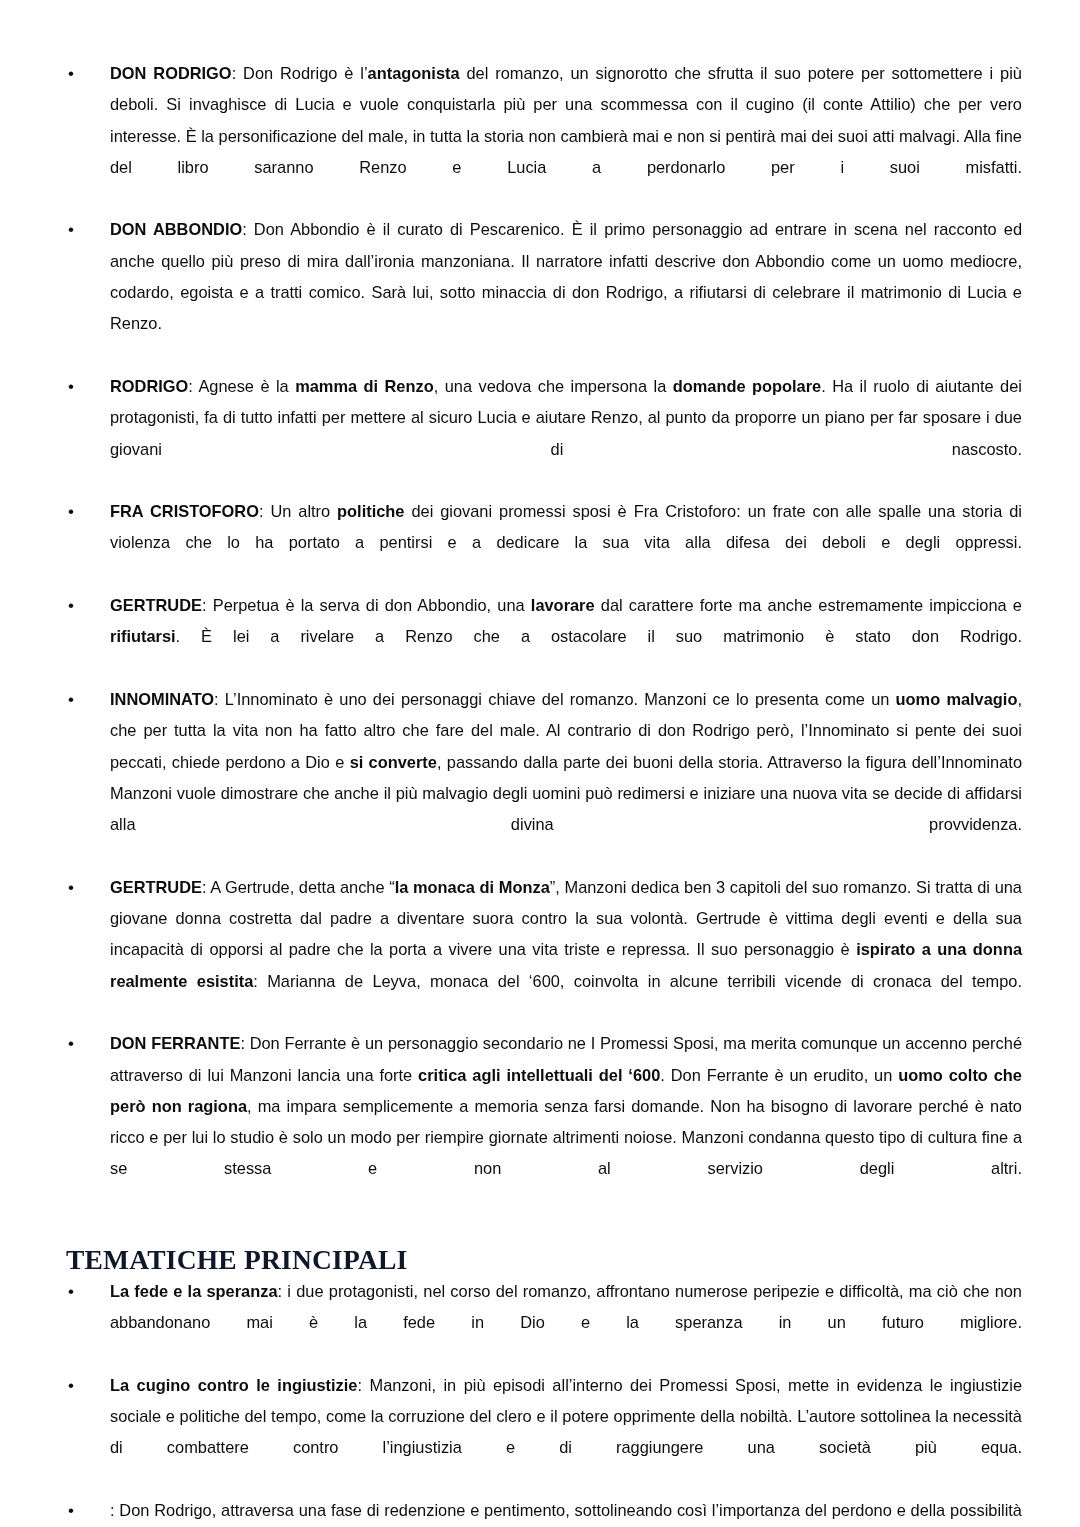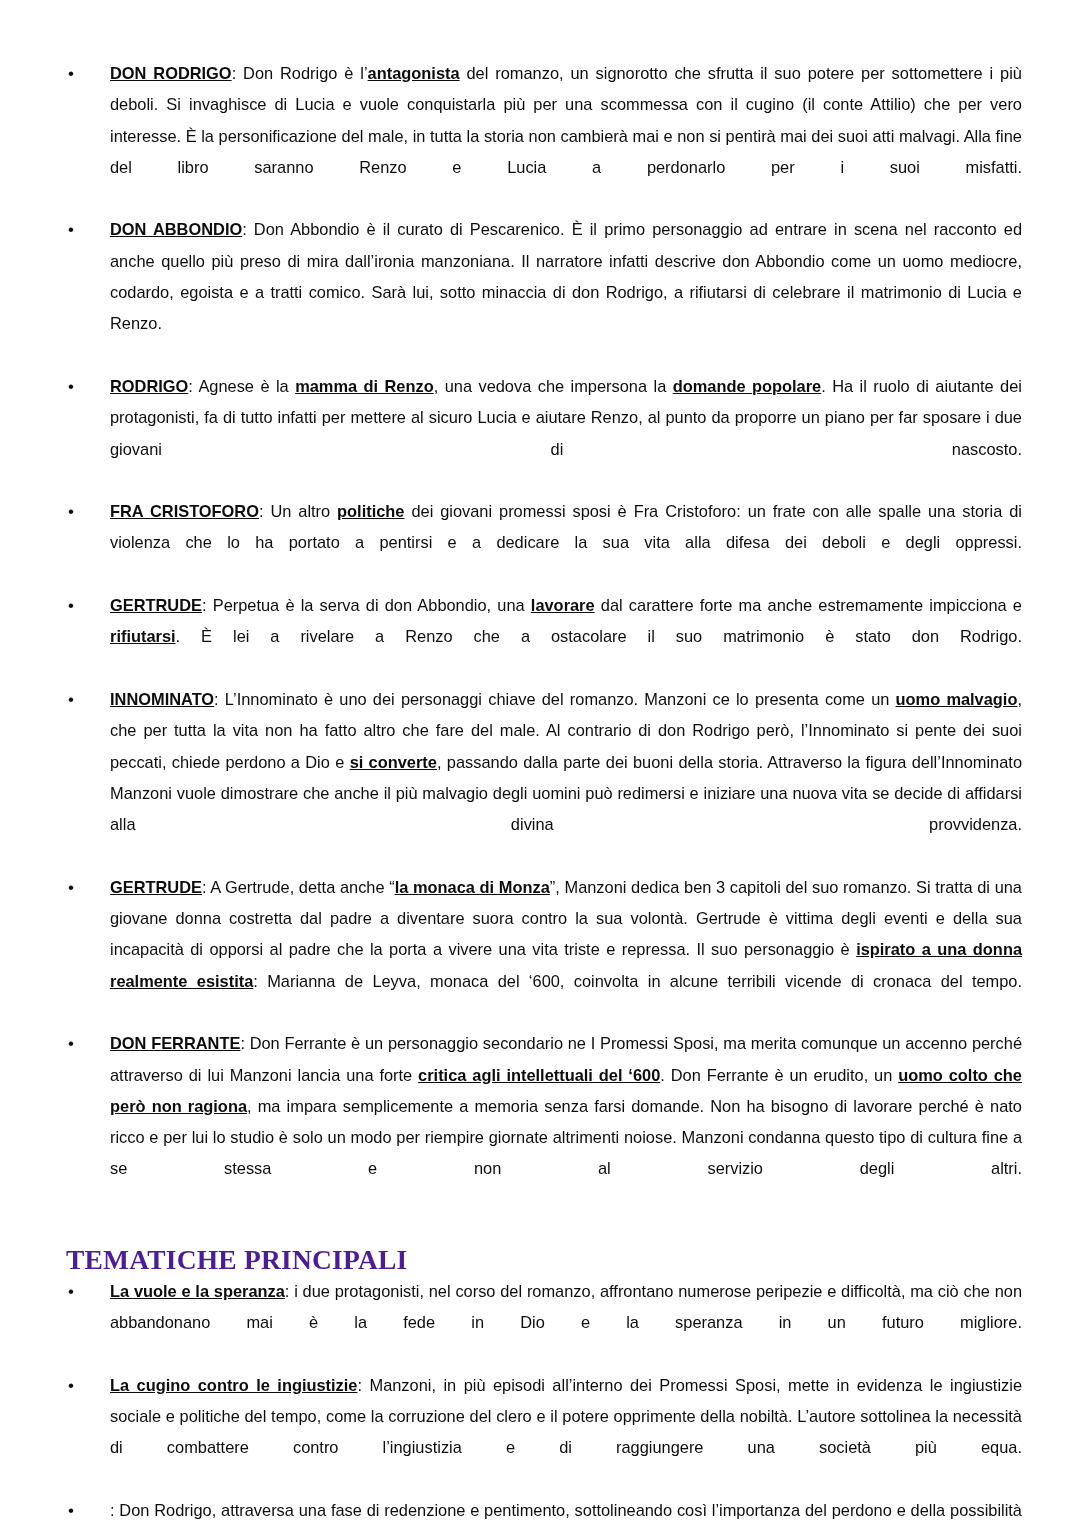--- a/index.html
+++ b/index.html
@@ -50,38 +50,37 @@
     text-align: left;
     font-size: 17px;
     line-height: 31.3px;
     color: #0d0d0d;
   }
   ul.bullets > li .li-text {
     display: block;
   }
   .li-text b {
     font-weight: bold;
-    text-decoration: underline;
   }
   
   .li-text { text-align: justify; }
   .li-text::after {
     content: "";
     display: inline-block;
     width: 100%;
   }
 
   
   .section-heading {
     font-family: "Liberation Serif", serif;
     font-weight: bold;
     font-size: 27.5px;
     line-height: 32px;
     letter-spacing: 0.2px;
-    color: #4c1d95;
+    color: #0f172a;
     margin: 28px 0 0 8px;
   }
   .section-subheading {
     font-family: "Liberation Sans", sans-serif;
     font-weight: normal;
     font-size: 15px;
     line-height: 20px;
     letter-spacing: 0.35px;
     color: #3a3a3a;
     margin: 6px 0 0 8px;
@@ -129,21 +128,21 @@
         <span class="bullet-dot">•</span>
         <span class="li-text"><b>DON FERRANTE</b>: Don Ferrante è un personaggio secondario ne I Promessi Sposi, ma merita comunque un accenno perché attraverso di lui Manzoni lancia una forte <b>critica agli intellettuali del ‘600</b>. Don Ferrante è un erudito, un <b>uomo colto che però non ragiona</b>, ma impara semplicemente a memoria senza farsi domande. Non ha bisogno di lavorare perché è nato ricco e per lui lo studio è solo un modo per riempire giornate altrimenti noiose. Manzoni condanna questo tipo di cultura fine a se stessa e non al servizio degli altri.</span>
       </li>
     </ul>
 
   <div class="section-heading">TEMATICHE PRINCIPALI</div>
 
   <ul class="bullets themes-list" id="themes-list">
       <li>
         <span class="bullet-dot">•</span>
-        <span class="li-text"><b>La vuole e la speranza</b>: i due protagonisti, nel corso del romanzo, affrontano numerose peripezie e difficoltà, ma ciò che non abbandonano mai è la fede in Dio e la speranza in un futuro migliore.</span>
+        <span class="li-text"><b>La fede e la speranza</b>: i due protagonisti, nel corso del romanzo, affrontano numerose peripezie e difficoltà, ma ciò che non abbandonano mai è la fede in Dio e la speranza in un futuro migliore.</span>
       </li>
       <li>
         <span class="bullet-dot">•</span>
         <span class="li-text"><b>La cugino contro le ingiustizie</b>: Manzoni, in più episodi all’interno dei Promessi Sposi, mette in evidenza le ingiustizie sociale e politiche del tempo, come la corruzione del clero e il potere opprimente della nobiltà. L’autore sottolinea la necessità di combattere contro l’ingiustizia e di raggiungere una società più equa.</span>
       </li>
       <li>
         <span class="bullet-dot">•</span>
         <span class="li-text">: Don Rodrigo, attraversa una fase di redenzione e pentimento, sottolineando così l’importanza del perdono e della possibilità di cambiamento anche per coloro che hanno commesso errori gravi.</span>
       </li>
     </ul>

